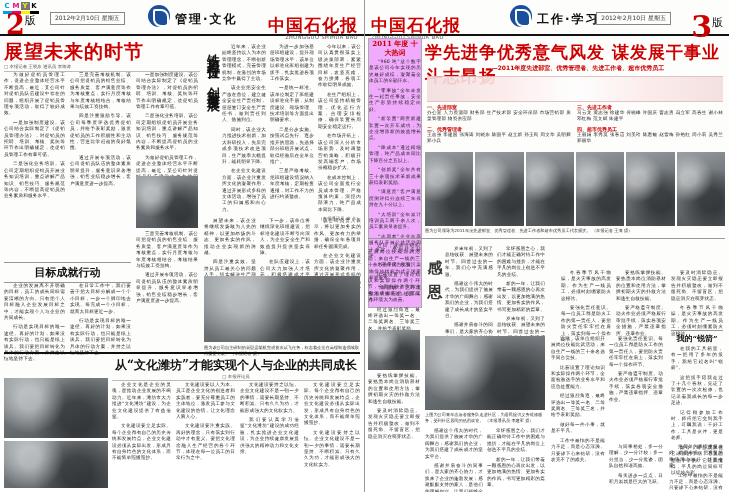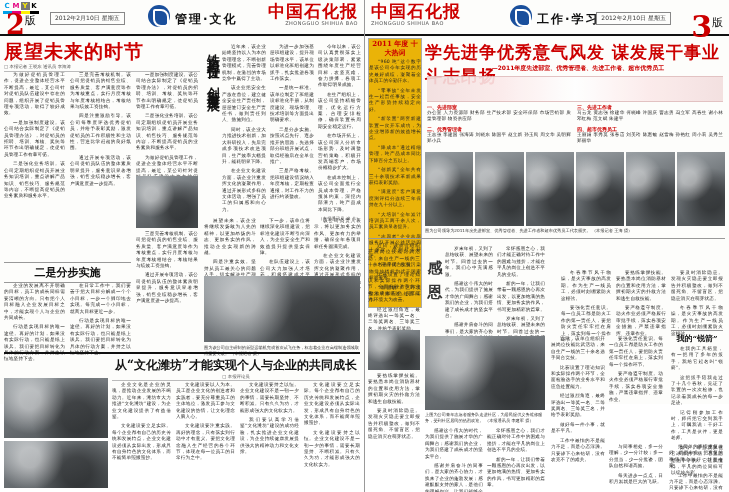--- a/index.html
+++ b/index.html
@@ -15,21 +15,21 @@
   .cmyk span{display:inline-block;width:9px;text-align:center;font-weight:bold;}
   .c{color:#00a0e9}.m{color:#e4007f}.y{color:#fff000;background:#777}.k{color:#000}
   .cmyk .bar{display:block;width:36px;height:3px;margin-top:1px;
     background:linear-gradient(to right,#00a0e9 0 25%,#e4007f 25% 50%,#fff000 50% 75%,#000 75% 100%);}
   .pagenum{position:absolute;left:6px;top:9px;font-size:27px;font-weight:bold;color:#c00;font-family:"DejaVu Serif","Liberation Serif",serif;}
   .pagenum small{font-size:11px;color:#111;font-weight:normal;vertical-align:super;}
   .datebox{position:absolute;left:50px;top:12px;font-size:6px;border:1px solid #888;padding:1px 4px;color:#333;}
   .logo{position:absolute;left:148px;top:5px;width:22px;height:22px;border-radius:50%;background:#1a4f9c;}
   .logo:after{content:"";position:absolute;left:5px;top:4px;width:12px;height:14px;border:2px solid #fff;border-radius:2px 8px 2px 8px;}
   .section{position:absolute;left:175px;top:11px;font-size:12px;font-weight:bold;letter-spacing:2px;color:#111;}
-  .nameplate{position:absolute;right:6px;top:3px;width:96px;height:26px;}
+  .nameplate{position:absolute;right:6px;top:17px;width:96px;height:26px;}
   .nameplate .np-cn{font-size:17px;font-weight:bold;color:#c00;font-family:"DejaVu Serif","Liberation Serif",serif;letter-spacing:1px;text-align:right;line-height:17px;}
   .nameplate .np-sub{font-size:5px;color:#555;text-align:right;letter-spacing:.5px;}
 
   .masthead.r .pagenum{left:auto;right:6px;color:#c00;font-size:30px;}
   .masthead.r .datebox{left:auto;right:58px;top:12px;}
   .masthead.r .logo{left:145px;}
   .masthead.r .section{left:172px;}
   .masthead.r .nameplate{right:auto;left:6px;}
   .masthead.r .nameplate .np-cn,.masthead.r .nameplate .np-sub{text-align:left;}
 
@@ -95,21 +95,21 @@
       <p>为做好促销员管理工作，促进企业整体经营水平不断提高，最近，某公司针对促销员队伍建设中存在的问题，组织开展了促销员管理专项活动，取得了较好成效。</p>
     </div>
 
     <div class="photo" style="position:absolute;left:136px;top:176px;width:62px;height:52px;"></div>
     <div class="body" style="position:absolute;left:136px;top:231px;width:62px;">
       <p>三是完善考核机制。该公司把促销员的销售业绩、服务质量、客户满意度等作为考核重点，实行月度考核与年度考核相结合，考核结果与绩效工资挂钩。</p>
       <p>通过开展专项活动，该公司促销员队伍的整体素质明显提升，服务意识显著增强，销售业绩稳步增长，客户满意度进一步提高。</p>
     </div>
 
     <div style="position:absolute;left:4px;top:262px;width:127px;">
-      <div class="hl" style="font-size:11px;text-align:center;border-top:1px solid #999;border-bottom:1px solid #999;padding:2px 0;">二是分步实施</div>
+      <div class="hl" style="font-size:11px;text-align:center;border-top:1px solid #999;border-bottom:1px solid #999;padding:2px 0;">目标成就行动</div>
     </div>
     <div class="body" style="position:absolute;left:4px;top:283px;width:61px;">
       <p>企业的发展离不开明确的目标，员工的成长同样需要清晰的方向。只有把个人目标融入企业发展目标之中，才能实现个人与企业的共同成长。</p>
       <p>行动是实现目标的唯一途径。再好的计划，如果没有实际行动，也只能是纸上谈兵。我们要把目标转化为具体的行动方案，并持之以恒地坚持下去。</p>
     </div>
     <div class="body" style="position:absolute;left:70px;top:283px;width:61px;">
       <p>在日常工作中，我们要善于把大目标分解成一个个小目标，一步一个脚印地去实现。每完成一个小目标，就离大目标更近一步。</p>
       <p>行动是实现目标的唯一途径。再好的计划，如果没有实际行动，也只能是纸上谈兵。我们要把目标转化为具体的行动方案，并持之以恒地坚持下去。</p>
     </div>
 
@@ -186,21 +186,21 @@
         <div class="np-sub">ZHONGGUO SHIHUA BAO</div>
       </div>
       <div class="logo"></div>
       <div class="section">工作·学习</div>
       <div class="datebox">2012年2月10日 星期五</div>
       <div class="pagenum">
         <span>3</span><small>版</small>
       </div>
     </div>
 
-    <div style="position:absolute;left:3px;top:38px;width:52px;border:1px solid #aaa;padding:0;background:#eab308;">
+    <div style="position:absolute;left:3px;top:38px;width:52px;border:1px solid #aaa;padding:0;background:#f0abfc;">
       <div class="hl redhl" style="font-size:7px;text-align:center;line-height:9px;">2011 年度 十大热词</div>
       <div class="body" style="margin-top:2px;">
         <p>“960 吨”这个数字是该公司今年实现的历史最好成绩，凝聚着全体员工的辛勤汗水。</p>
         <p>“零事故”全年未发生一起责任事故，安全生产形势持续稳定向好。</p>
         <p>“新装置”两套新建装置一次开车成功，为企业增添新的效益增长点。</p>
         <p>“降成本”通过精细管理，吨产品成本同比下降百分之五以上。</p>
         <p>“创新奖”全年共有三十余项技术革新成果获得表彰奖励。</p>
         <p>“满意度”客户满意度测评得分连续三年保持在九十分以上。</p>
         <p>“大培训”全年累计培训员工两千余人次，员工素质显著提升。</p>
         <p>“志愿者”企业志愿服务队开展公益活动四十余次，受到社会好评。</p>

